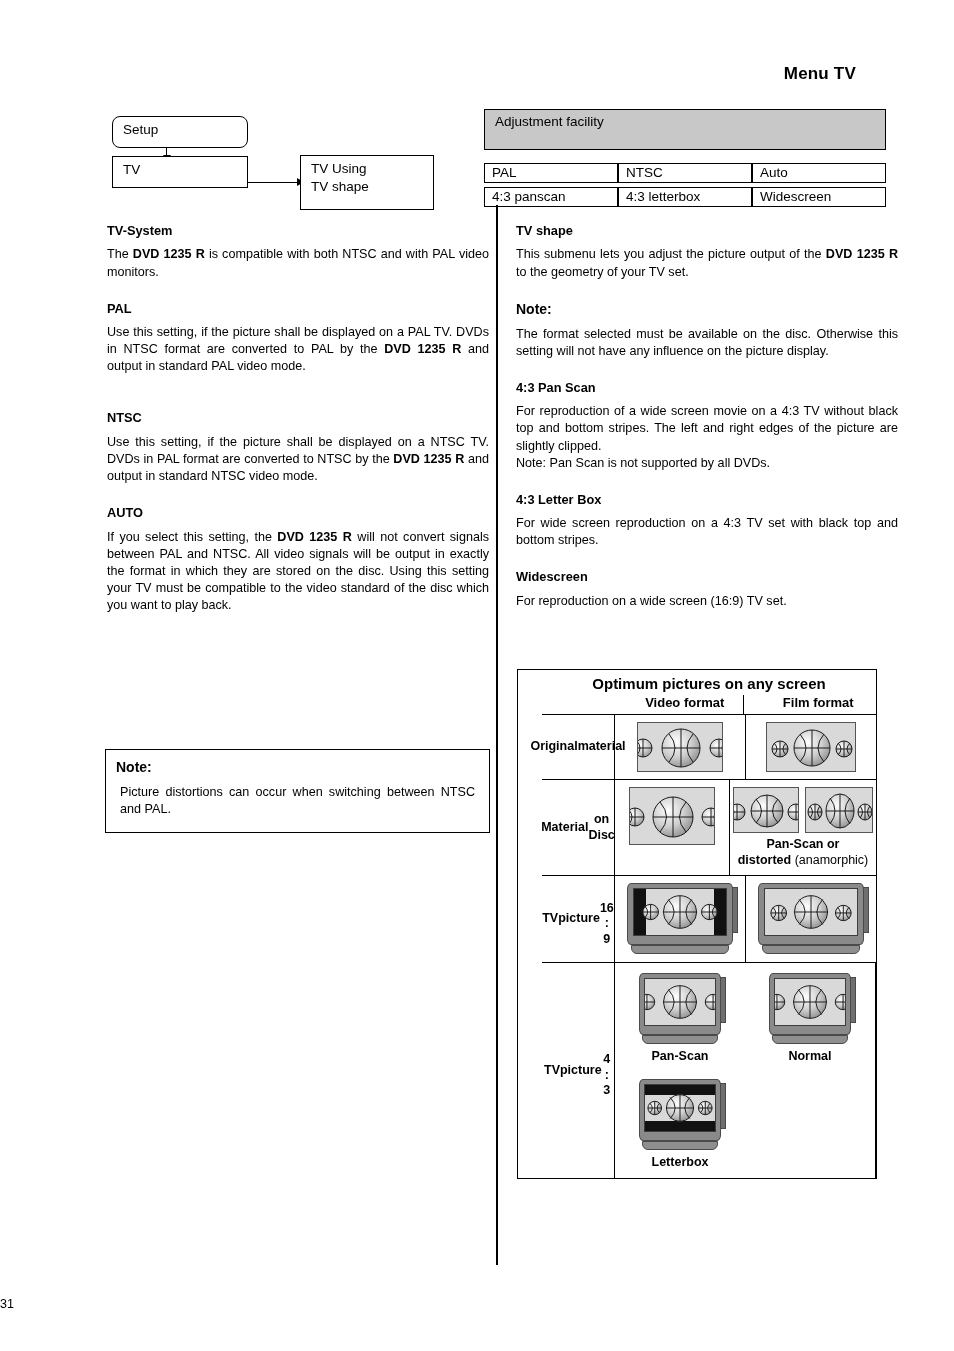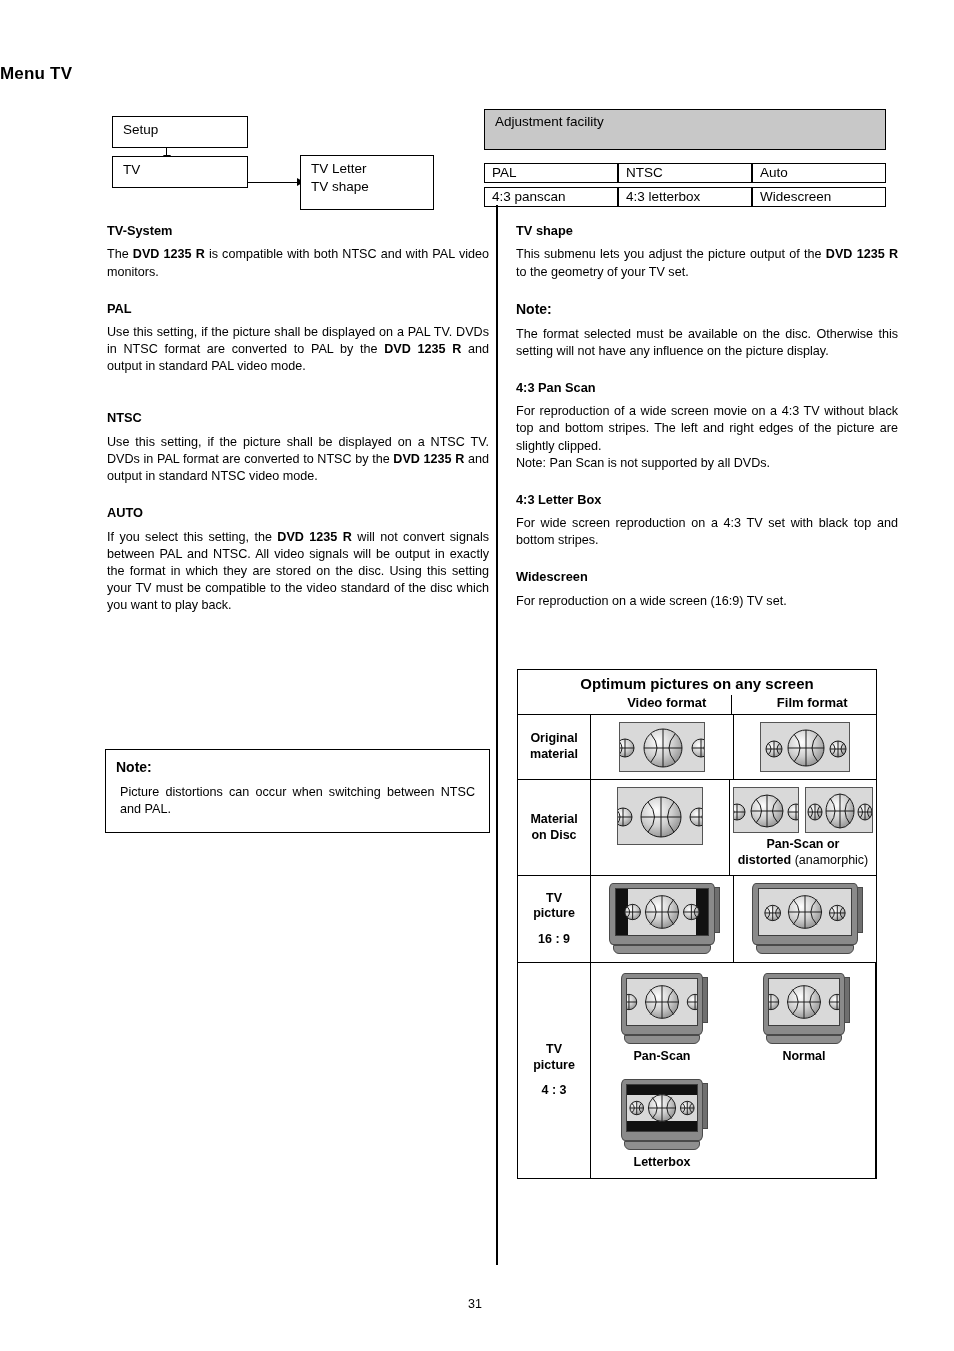--- a/index.html
+++ b/index.html
@@ -5,30 +5,30 @@
   html,body{margin:0;padding:0;background:#fff;}
   body{
     width:954px;height:1351px;position:relative;
     font-family:"Liberation Sans","DejaVu Sans",sans-serif;
     color:#000;overflow:hidden;
   }
   .page{position:absolute;inset:0;}
 
   
   #page-title{
-    position:absolute;left:0;top:64px;width:856px;text-align:left;
+    position:absolute;left:0;top:64px;width:856px;text-align:right;
     font-size:17px;font-weight:bold;letter-spacing:.2px;
   }
 
   
   .flow-box{
     position:absolute;border:1.4px solid #000;background:#fff;
     font-size:13.5px;box-sizing:border-box;padding:5px 10px;
   }
-  #flow-setup{left:112px;top:116px;width:136px;height:32px;}
+  #flow-setup{left:112px;top:116px;width:136px;height:32px;border-radius:8px;}
   #flow-tv{left:112px;top:156px;width:136px;height:32px;}
   #flow-sub{left:300px;top:155px;width:134px;height:55px;padding:4px 10px;line-height:1.32;}
   .arrow-v{position:absolute;left:166px;top:148px;width:1.4px;height:8px;background:#000;}
   .arrow-v:after{content:"";position:absolute;left:-3px;top:7px;
     border-left:4px solid transparent;border-right:4px solid transparent;border-top:6px solid #000;}
   .arrow-h{position:absolute;left:248px;top:182px;width:50px;height:1.4px;background:#000;}
   .arrow-h:after{content:"";position:absolute;left:49px;top:-3.6px;
     border-top:4px solid transparent;border-bottom:4px solid transparent;border-left:7px solid #000;}
 
   
@@ -63,35 +63,35 @@
     position:absolute;left:105px;top:749px;width:385px;
     border:1.3px solid #000;box-sizing:border-box;padding:8px 10px 10px 10px;
     font-size:12.6px;line-height:1.36;
   }
   #note-box .nh{font-weight:bold;font-size:14px;margin-bottom:7px;}
   #note-box p{margin:4px;text-align:justify;}
 
   
   #opt-table{
     position:absolute;left:517px;top:669px;width:360px;
-    border:1.6px solid #000;box-sizing:border-box;background:#fff;
+    border:1.6px solid #000;box-sizing:border-box;background:#fff;padding-left:24px;
   }
   #opt-table .tbl-title{
     text-align:center;font-weight:bold;font-size:15px;padding:5px 0 3px;
   }
   .hdr-row{display:flex;border-bottom:1.4px solid #000;gap:17px;}
   .hdr-row .c0{width:68px;flex:0 0 68px;}
   .hdr-row .c1{flex:1;text-align:center;font-weight:bold;font-size:13px;padding:0 0 4px;
      border-right:1.4px solid #000;}
   .hdr-row .c2{flex:1;text-align:center;font-weight:bold;font-size:13px;padding:0 0 4px;}
   .trow{display:flex;border-bottom:1.4px solid #000;}
   .trow:last-child{border-bottom:none;}
   .tcell-label{
     width:68px;flex:0 0 68px;border-right:1.4px solid #000;
-    display:flex;flex-direction:column;align-items:center;justify-content:center;
+    display:flex;flex-direction:row;align-items:center;justify-content:center;
     font-weight:bold;font-size:12.5px;line-height:1.25;text-align:center;padding:4px 2px;
   }
   .tcell-label .ratio{margin-top:10px;}
   .tcell{flex:1;display:flex;flex-direction:column;align-items:center;justify-content:flex-start;
     padding:7px 3px 7px;}
   .tcell.bord{border-right:1.4px solid #000;}
   .caption{font-weight:bold;font-size:12.5px;text-align:center;margin-top:4px;line-height:1.25;}
   .caption .light{font-weight:normal;}
   .pair{display:flex;gap:6px;align-items:flex-start;justify-content:center;}
 
@@ -113,35 +113,35 @@
   .tvset .base{
     position:absolute;left:4%;right:4%;bottom:-9px;height:9px;
     background:#8f8f8f;border:1px solid #4a4a4a;box-sizing:border-box;border-radius:0 0 6px 6px;
   }
   .bar-top,.bar-bot{position:absolute;left:0;right:0;height:22%;background:#111;}
   .bar-top{top:0;} .bar-bot{bottom:0;}
   .bar-left,.bar-right{position:absolute;top:0;bottom:0;width:13%;background:#111;}
   .bar-left{left:0;} .bar-right{right:0;}
 
   
-  #page-number{position:absolute;left:0;top:1297px;width:950px;text-align:center;font-size:12.5px;}
+  #page-number{position:absolute;left:0;top:1297px;width:950px;text-align:left;font-size:12.5px;}
 </style>
 </head>
 <body>
 
 <div class="page">
 
   <div id="page-title">Menu TV</div>
 
   <div class="flow-box" id="flow-setup">Setup</div>
   <div class="arrow-v"></div>
   <div class="flow-box" id="flow-tv">TV</div>
   <div class="arrow-h"></div>
   <div class="flow-box" id="flow-sub">
-    <div>TV Letter</div>
+    <div>TV Using</div>
     <div>TV shape</div>
   </div>
 
   <div id="adj-bar">Adjustment facility</div>
 
   <div class="opt-col" id="opt-col-1">
     <div class="opt-box">PAL</div>
     <div class="opt-box">4:3 panscan</div>
   </div>
   <div class="opt-col" id="opt-col-2">

